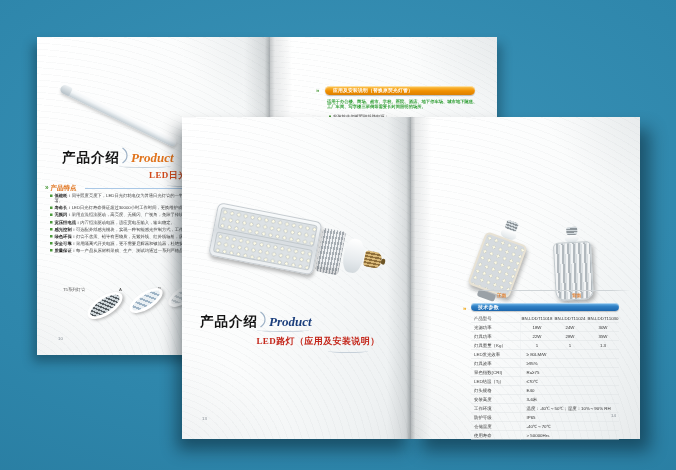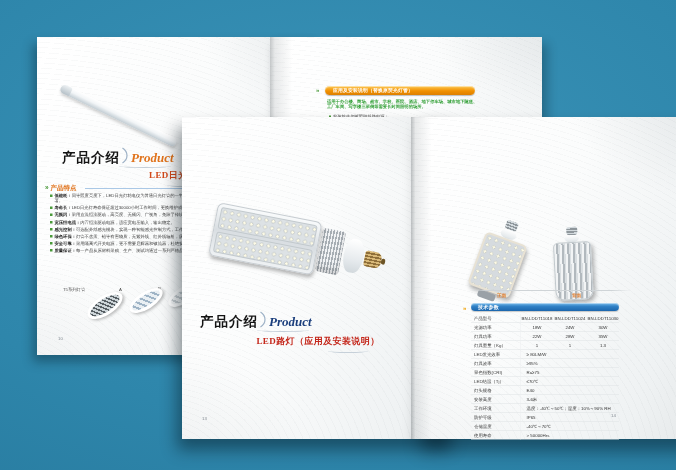--- a/index.html
+++ b/index.html
@@ -1,19 +1,19 @@
 <!DOCTYPE html>
 <html><head>
 <meta charset="utf-8">
 <style>
   html,body{margin:0;padding:0;}
   .stage{position:relative;width:676px;height:470px;overflow:hidden;
     background:radial-gradient(120% 100% at 50% 35%, #3a93b8 0%, #2e86ab 55%, #26789c 100%);
     font-family:"Liberation Sans",sans-serif;}
-  .page{position:absolute;background:linear-gradient(115deg,#ffffff 0%,#fbfcfc 45%,#eff2f3 85%,#e7eaeb 100%);padding-left:45px;}
+  .page{position:absolute;background:linear-gradient(115deg,#ffffff 0%,#fbfcfc 45%,#eff2f3 85%,#e7eaeb 100%);}
   .page::before{content:"";position:absolute;inset:0;pointer-events:none;
     background:radial-gradient(90% 60% at 110% -10%, rgba(140,152,158,.20), transparent 60%),
                radial-gradient(130% 85% at -20% 115%, rgba(140,152,158,.16), transparent 55%),
                repeating-radial-gradient(140% 90% at -10% 110%, rgba(100,110,116,.04) 0 1px, transparent 1px 7px);}
   .bl{left:37px;top:37px;width:233px;height:318px;box-shadow:-4px 7px 10px rgba(0,20,30,.35);}
   .bl::after{content:"";position:absolute;top:0;bottom:0;right:0;width:26px;pointer-events:none;
     background:linear-gradient(90deg,transparent,rgba(90,100,105,.16) 80%,rgba(60,70,75,.35));}
   .br{left:270px;top:37px;width:227px;height:273px;box-shadow:5px 7px 10px rgba(0,20,30,.3);}
   .br::after{content:"";position:absolute;top:0;bottom:0;left:0;width:22px;pointer-events:none;
     background:linear-gradient(270deg,transparent,rgba(90,100,105,.14) 78%,rgba(60,70,75,.30));}

